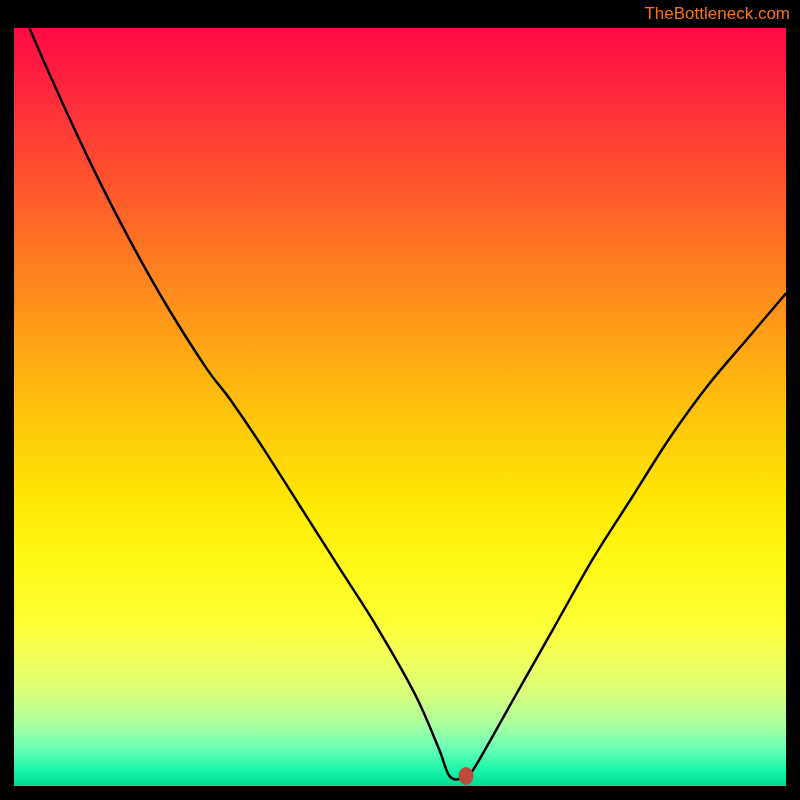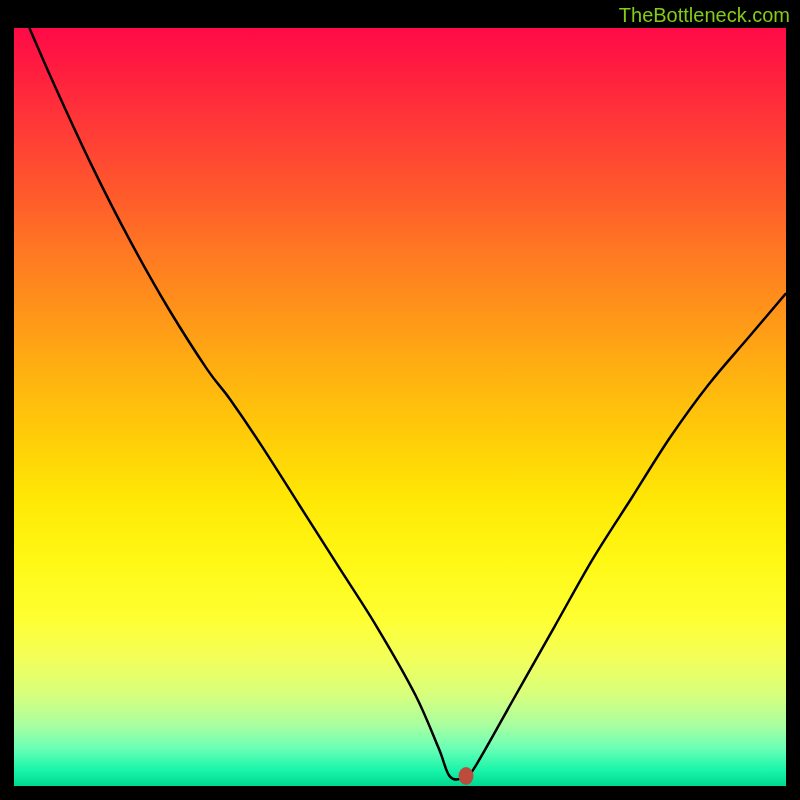--- a/index.html
+++ b/index.html
@@ -8,22 +8,22 @@
     height: 800px;
     background: #000000;
     position: relative;
     font-family: Arial, sans-serif;
     overflow: hidden;
   }
   .attribution {
     position: absolute;
     top: 4px;
     right: 10px;
-    color: #84cc16;
-    font-size: 20px;
+    color: #f97316;
+    font-size: 17px;
     font-weight: normal;
     z-index: 10;
   }
   .plot-area {
     position: absolute;
     top: 28px;
     left: 14px;
     width: 772px;
     height: 758px;
     overflow: hidden;

